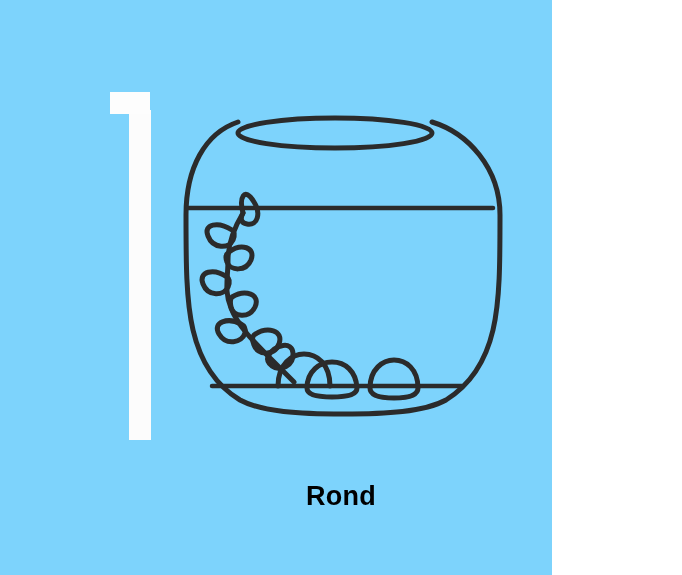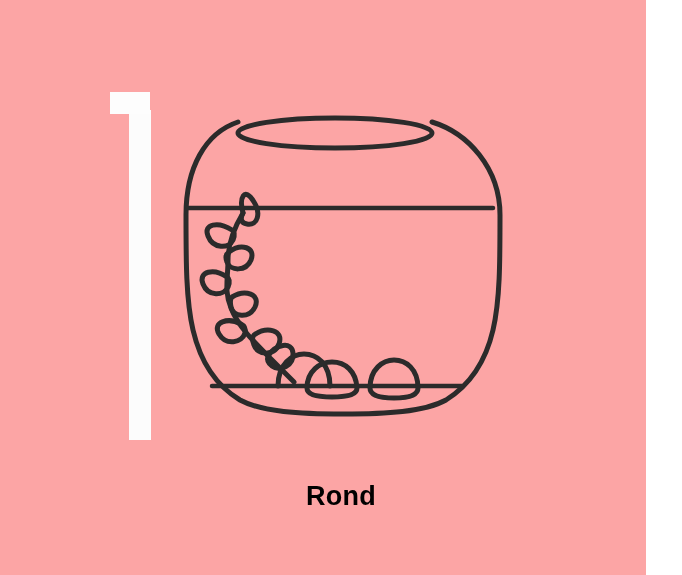--- a/index.html
+++ b/index.html
@@ -9,23 +9,23 @@
   body {
     width: 682px;
     height: 575px;
     background: #ffffff;
     font-family: "Liberation Sans", sans-serif;
     overflow: hidden;
     position: relative;
   }
   #stage {
     position: relative;
-    width: 646px;
+    width: 552px;
     height: 575px;
-    background: #fca5a5;
+    background: #7dd3fc;
   }
   
   #bg-panel {
     position: absolute;
     left: 129px;
     top: 110px;
     width: 22px;
     height: 330px;
     background: #fcfcfc;
   }

